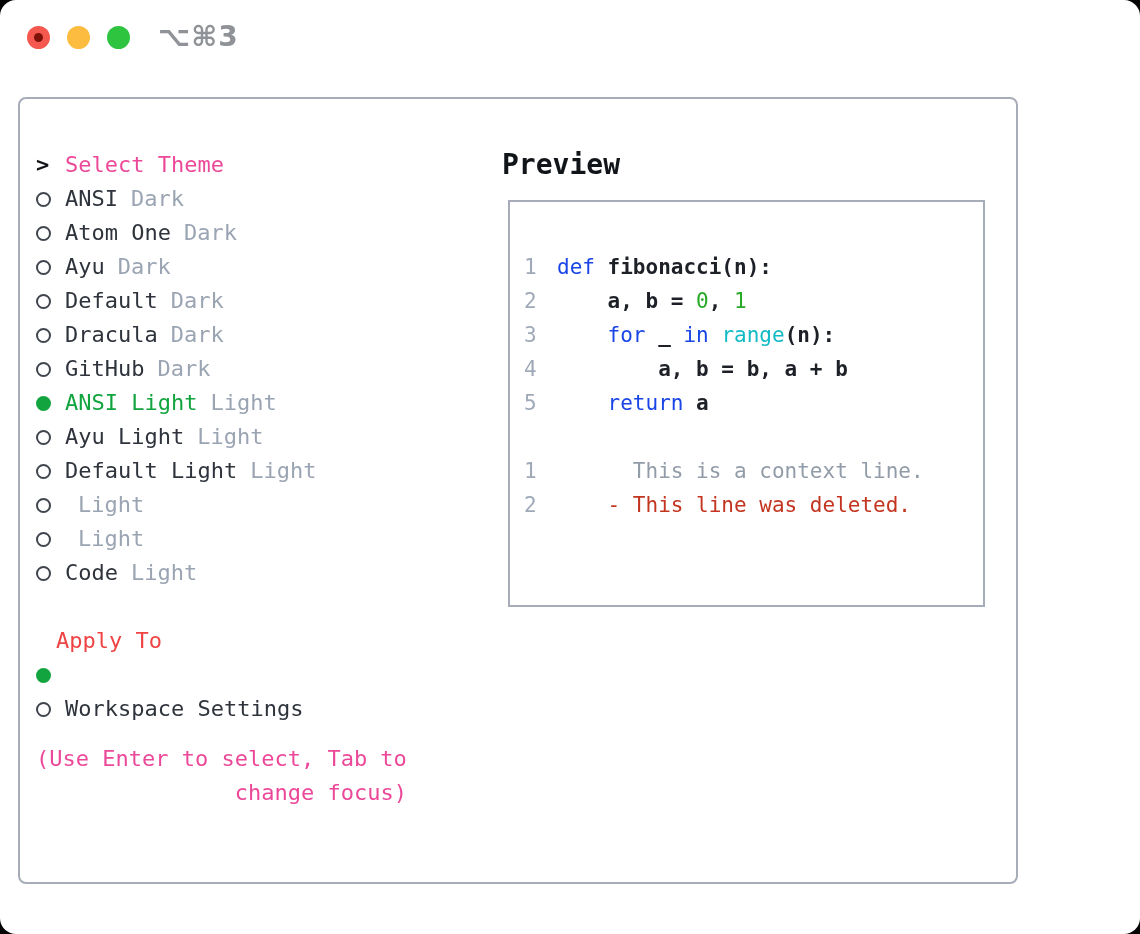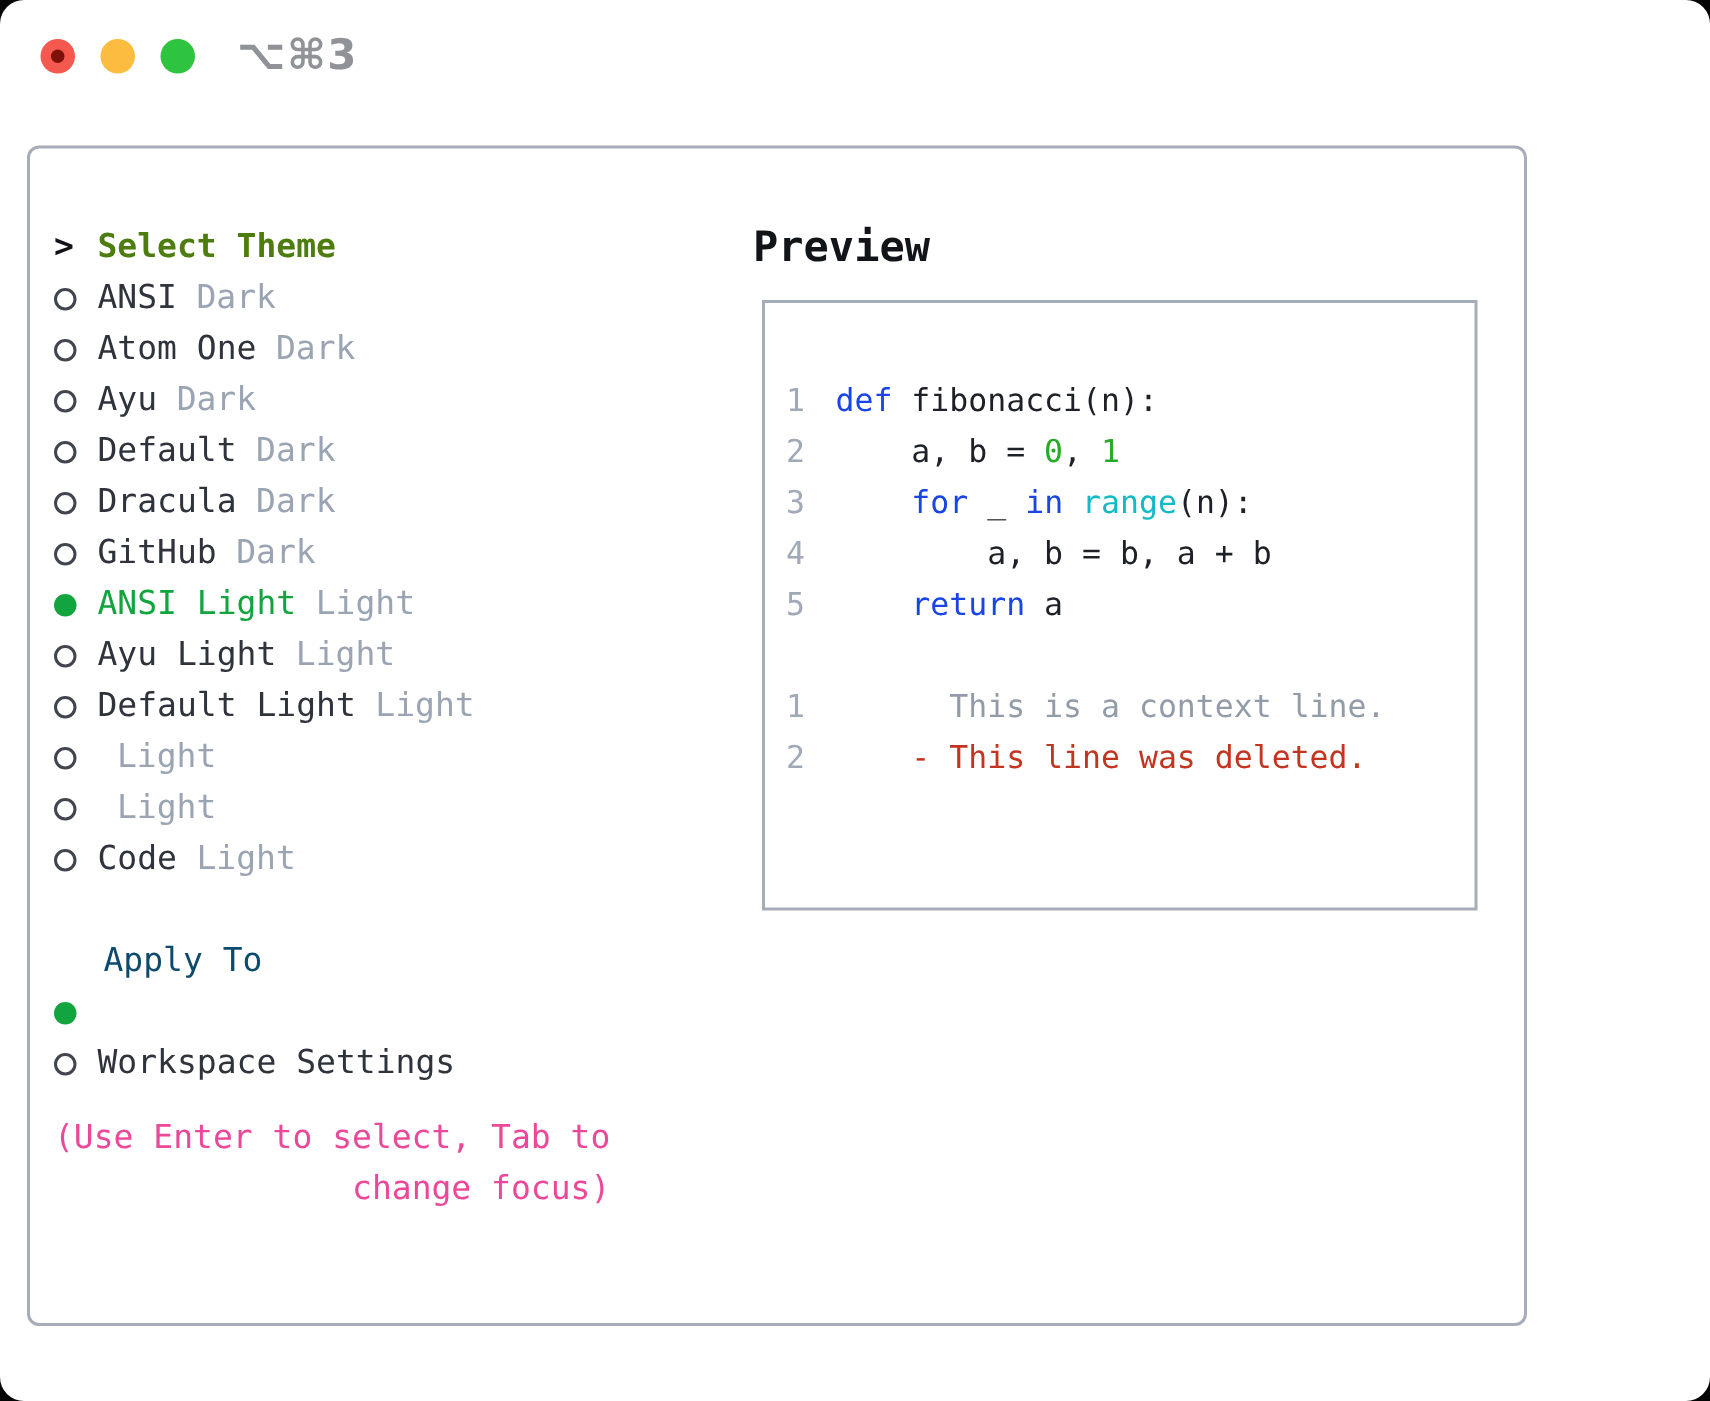--- a/index.html
+++ b/index.html
@@ -17,38 +17,38 @@
     font-size:28px;font-weight:700;color:#8f9296;letter-spacing:1px;}
 
   
   .main-box{position:absolute;left:18px;top:97px;width:996px;height:783px;border:2px solid #a6adb8;border-radius:8px;background:#fff;}
 
   
   .left{position:absolute;left:16px;top:49px;font-size:22px;line-height:34px;color:#2e333c;}
   .row{display:flex;align-items:center;height:34px;white-space:pre;}
   .marker{display:inline-flex;width:29px;align-items:center;flex:0 0 29px;}
   .cursor{font-weight:bold;color:#111418;}
-  .heading{font-weight:bold;color:#4d7c0f;}
+  .heading{font-weight:normal;color:#ec4899;}
   .radio{width:11px;height:11px;border:2px solid #40454e;border-radius:50%;box-sizing:content-box;}
   .radio.on{width:15px;height:15px;border:none;background:#12a43e;}
   .name{color:#2e333c;}
   .name.sel{color:#12a43e;}
   .variant{color:#9aa4b2;margin-left:13px;}
-  .apply-heading{margin-top:34px;margin-left:33px;height:34px;line-height:34px;color:#0c4a6e;}
+  .apply-heading{margin-top:34px;margin-left:20px;height:34px;line-height:34px;color:#ef4444;}
   .help{margin-top:16px;color:#ec4899;text-align:right;}
   .help div{height:34px;line-height:34px;}
 
   
   .preview-heading{position:absolute;left:482px;top:49px;height:34px;line-height:34px;font-size:28px;font-weight:bold;color:#111418;}
   .preview-box{position:absolute;left:488px;top:101px;width:477px;height:407px;box-sizing:border-box;
     border:2px solid #a6adb8;background:#fff;padding:48px 10px 48px 14px;overflow:hidden;}
   .line{height:34px;line-height:34px;font-size:21px;white-space:pre;}
   .ln{display:inline-block;width:33px;color:#9fa9b8;white-space:pre;}
   .code{white-space:pre;color:#1d2127;}
-  .code .plain{color:#1d2127;}
+  .code .plain{color:#1d2127;font-weight:bold;}
   .code .kw{color:#1a45e6;}
   .code .builtin{color:#12bac6;}
   .code .num{color:#28aa28;}
   .code .context{color:#929ca8;}
   .code .deleted{color:#c33520;text-align:center;}
   .code .added{color:#10bd14;}
 </style>
 </head>
 <body>
 

